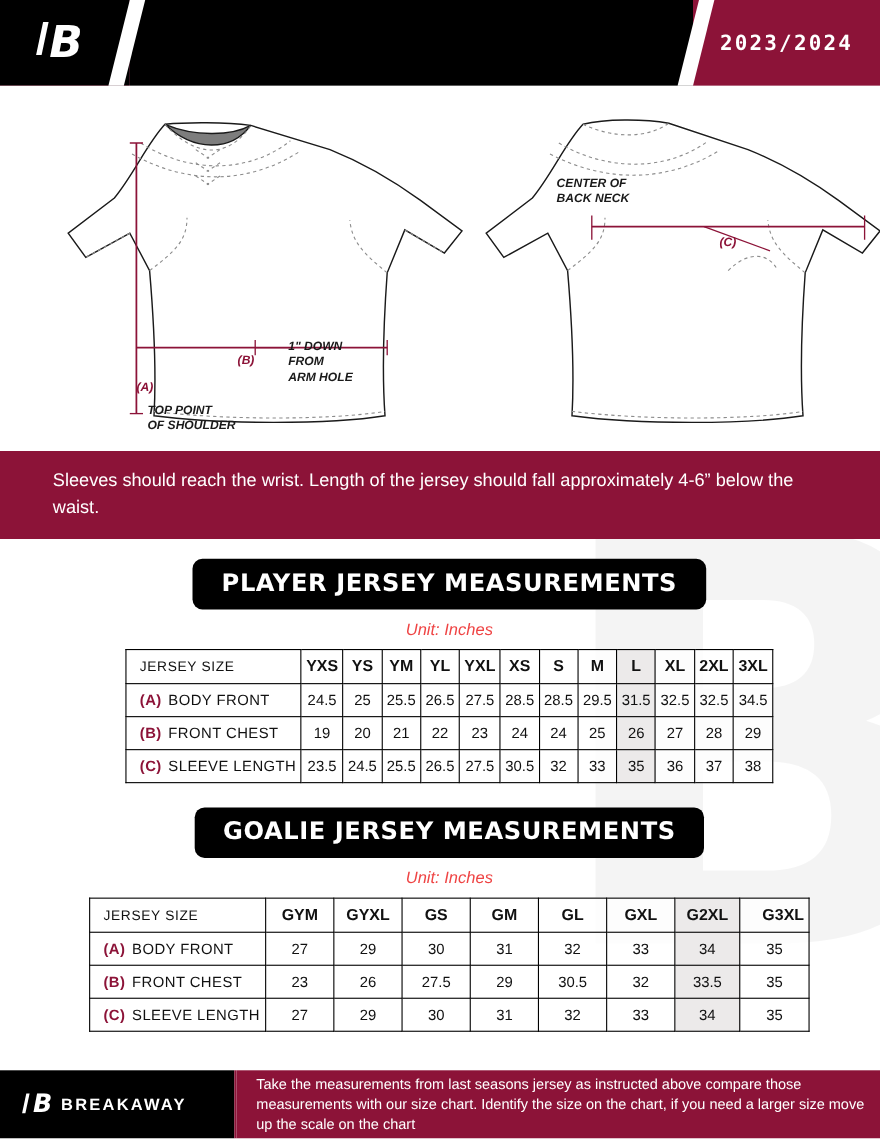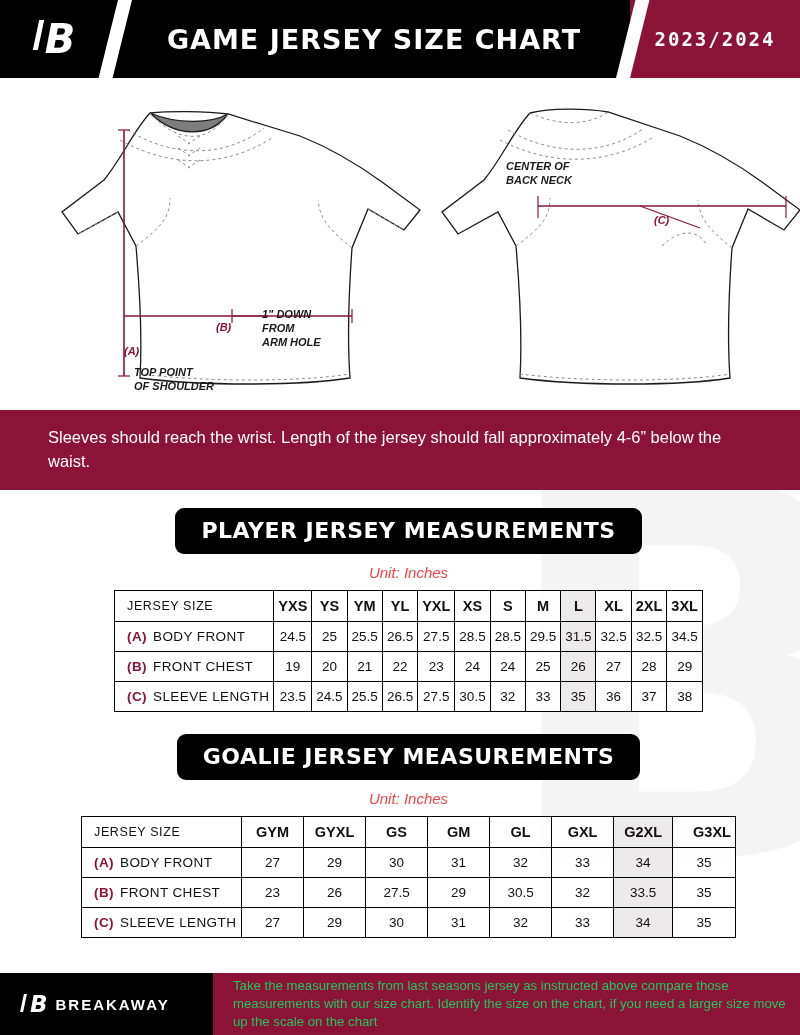--- a/index.html
+++ b/index.html
@@ -217,42 +217,41 @@
   .footer-logo .word {
     color: #fff;
     font-size: 15px;
     letter-spacing: 2px;
     font-weight: bold;
   }
   .footer-sep { width: 2px; background: #8c1338; }
   .footer-text {
     flex: 1;
     background: #8c1338;
-    color: #22c55e;
+    color: #ffffff;
     font-size: 13.2px;
     line-height: 1.38;
     padding: 8px 14px 8px 18px;
     display: flex;
     align-items: center;
   }
 </style>
 </head>
 <body>
 
 <div class="watermark">B</div>
 
 <div class="header">
   <div class="header-left">
     <div class="logo-box">
       <span class="logo-b">B</span>
     </div>
   </div>
   <div class="header-title-wrap">
     <div class="hdr-notch-left"></div>
-    <div class="header-title">GAME JERSEY SIZE CHART</div>
     <div class="hdr-notch-right"></div>
   </div>
   <div class="header-season">2023/2024</div>
 </div>
 
 <div class="illus">
   <svg width="800" height="332" viewBox="0 0 800 332">
     <defs>
       <style>
         .jl { fill:#fff; stroke:#1a1a1a; stroke-width:1.3; }

